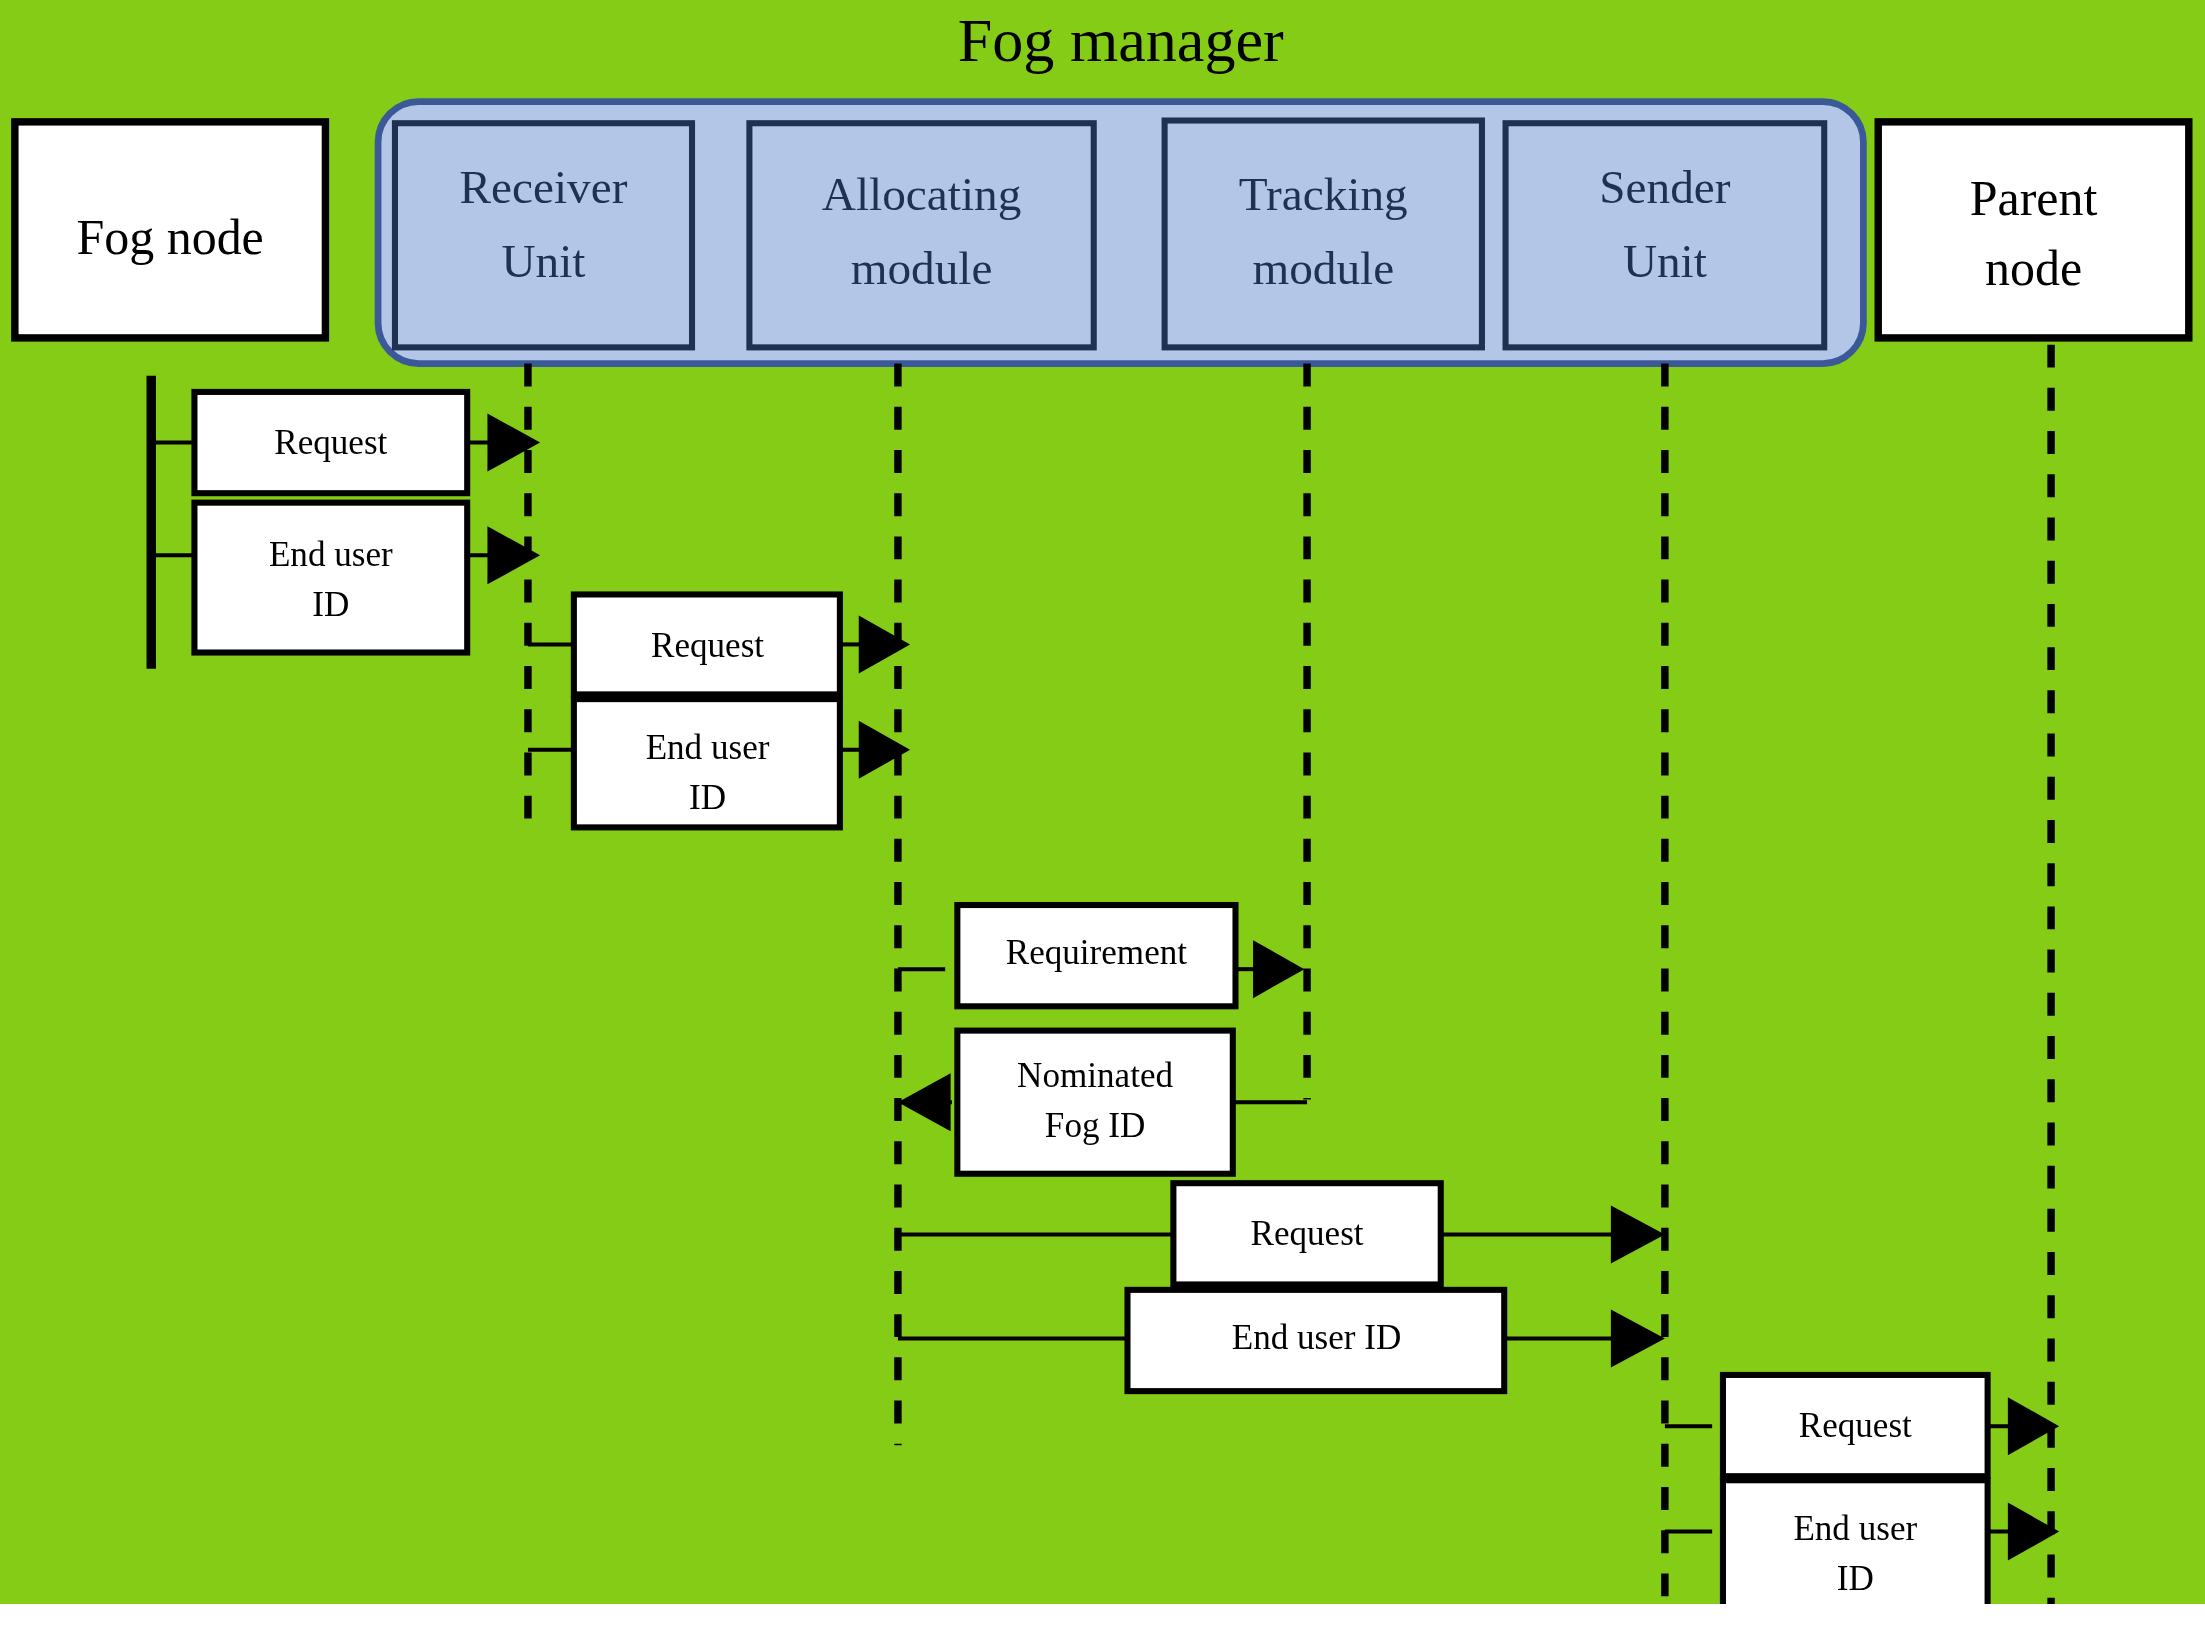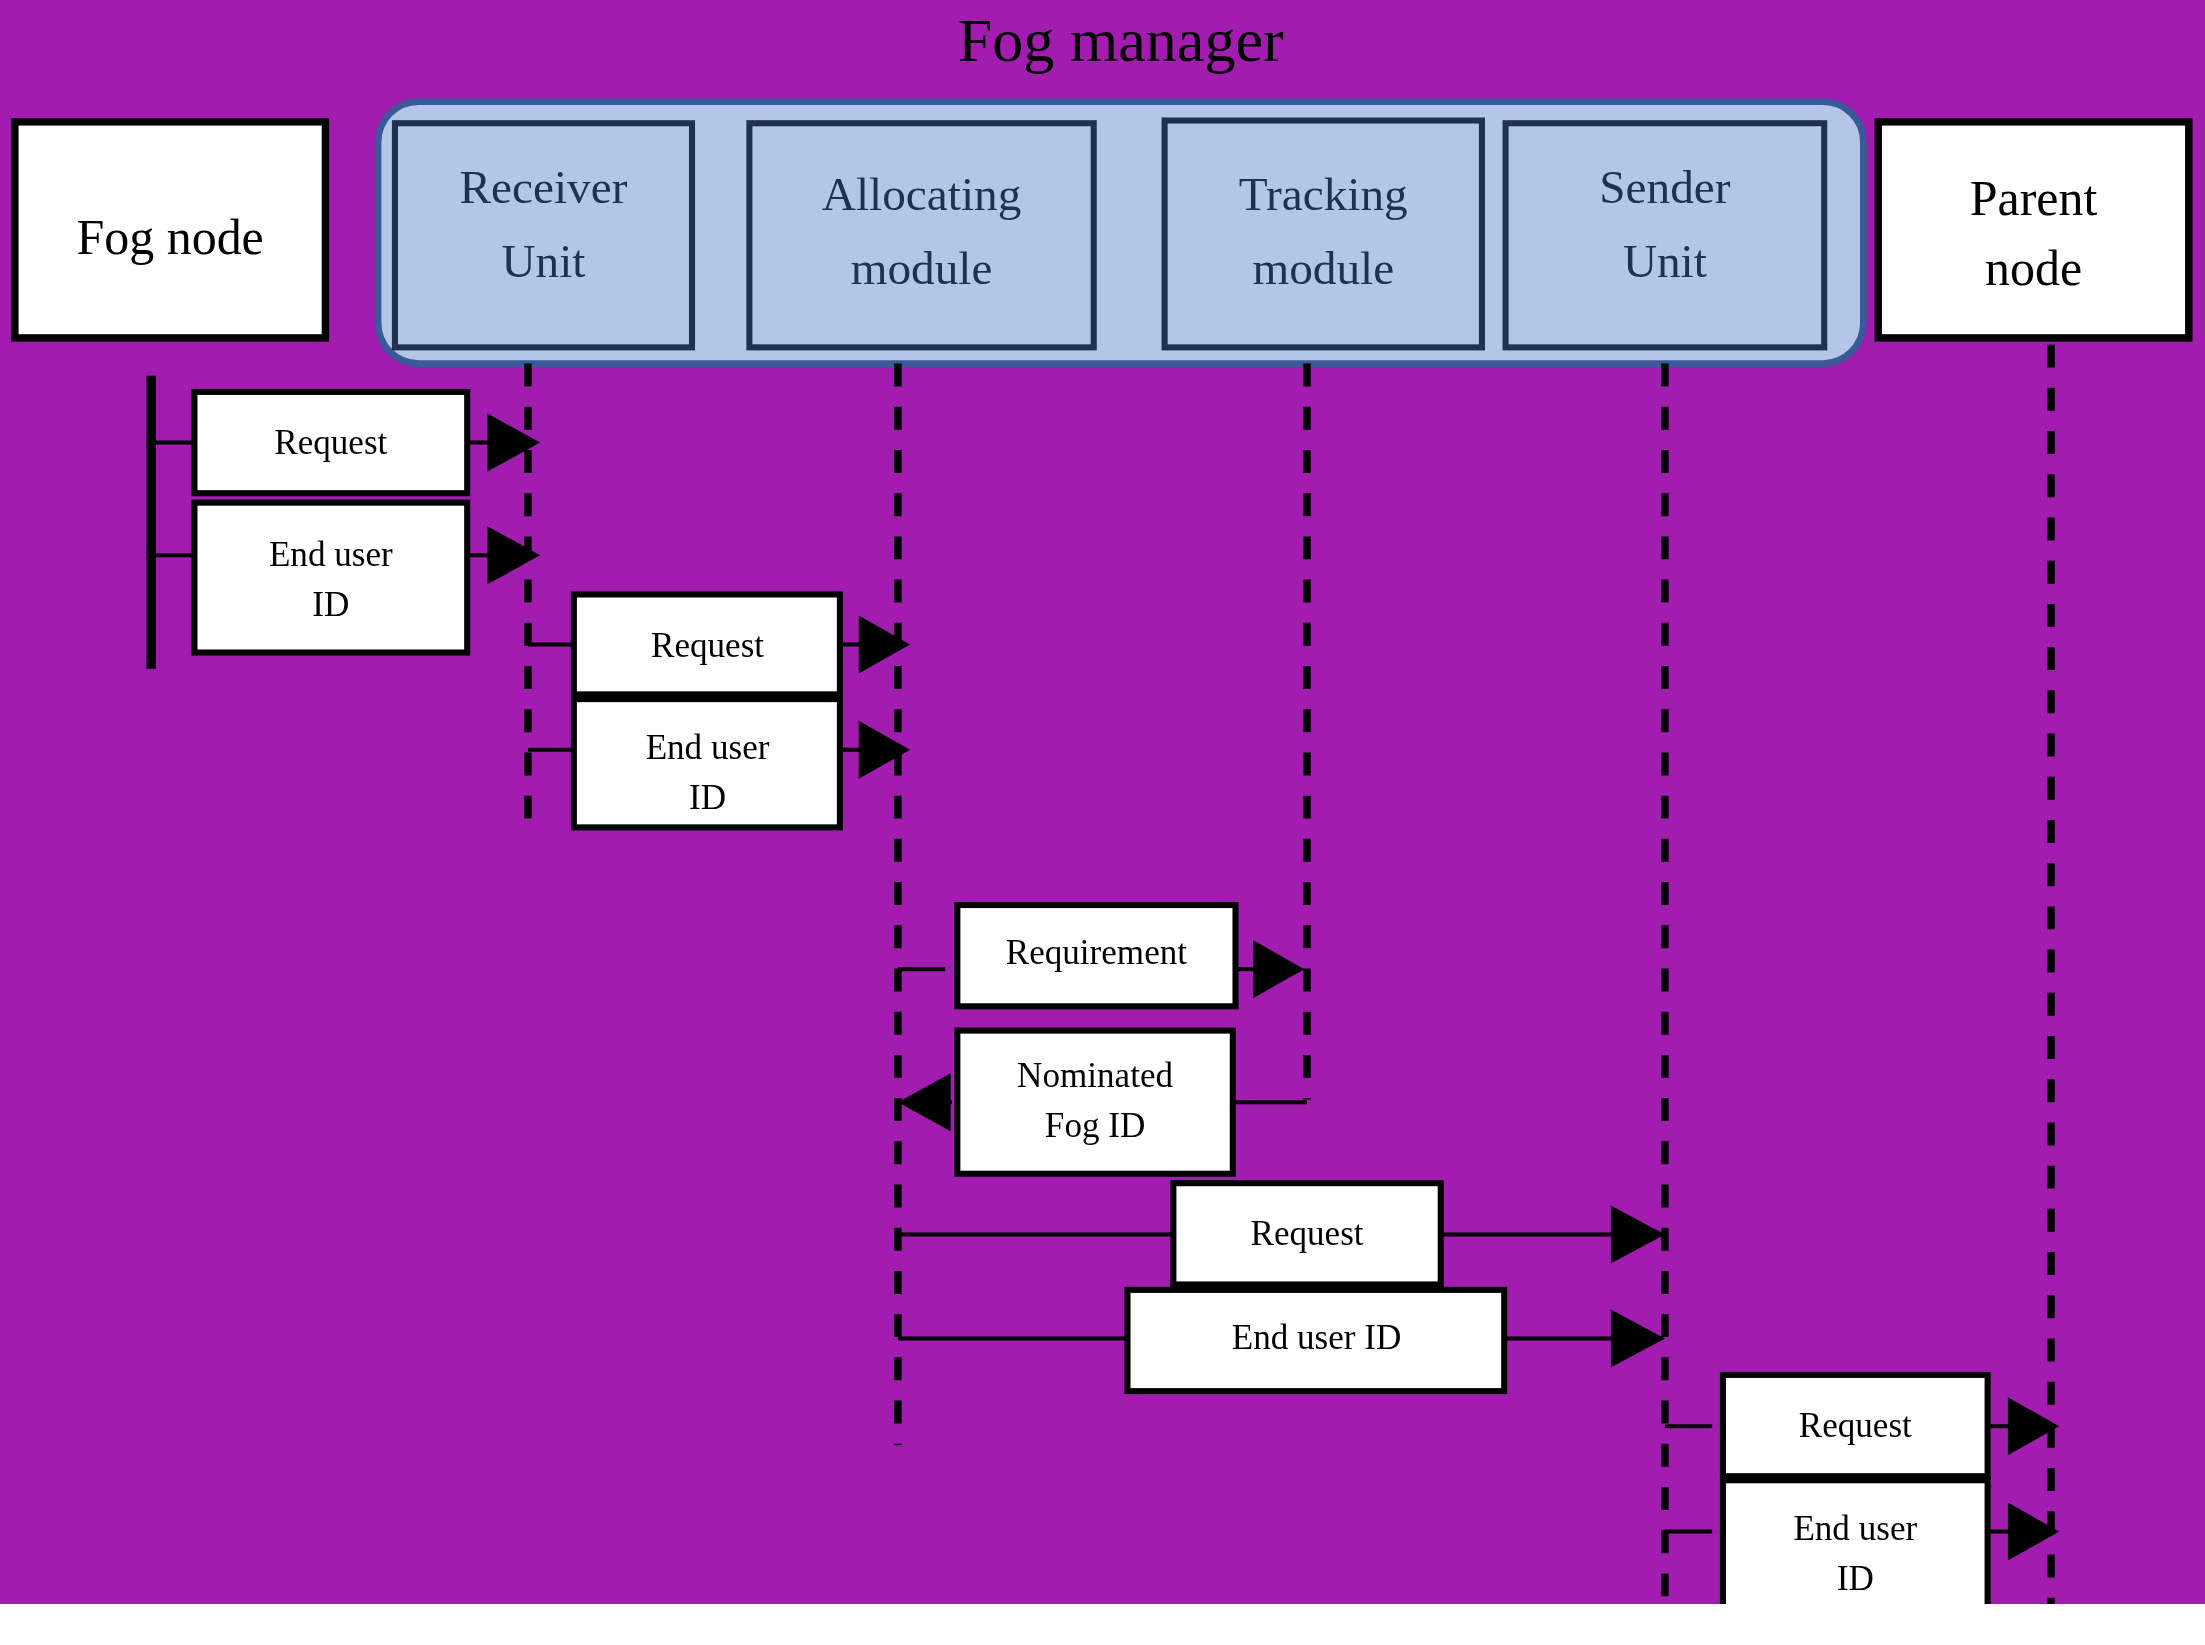--- a/index.html
+++ b/index.html
@@ -8,21 +8,21 @@
     padding: 0;
     background: #ffffff;
   }
   body {
     font-family: "Liberation Serif", "DejaVu Serif", serif;
   }
   #diagram-root {
     position: relative;
     width: 2205px;
     height: 1604px;
-    background: #a21caf;
+    background: #84cc16;
     overflow: hidden;
   }
   svg#diagram-svg {
     position: absolute;
     left: 0;
     top: 0;
     width: 2205px;
     height: 1646px;
     display: block;
   }

